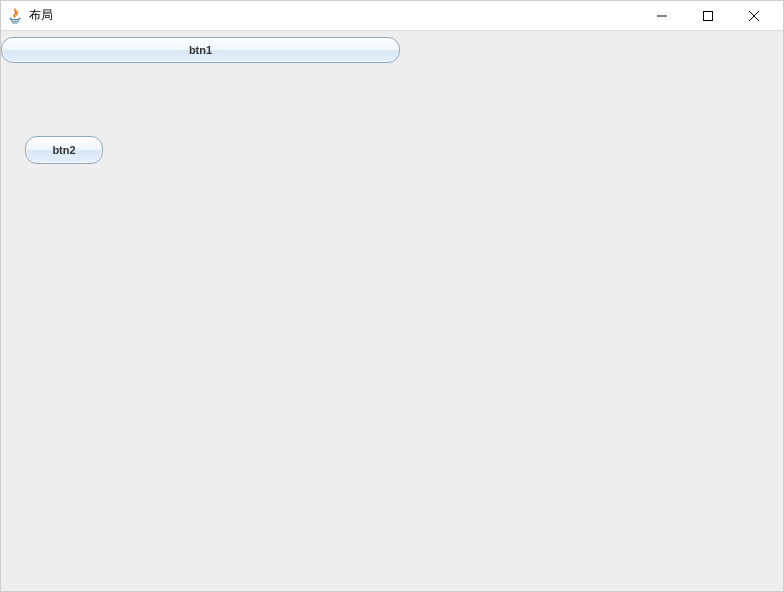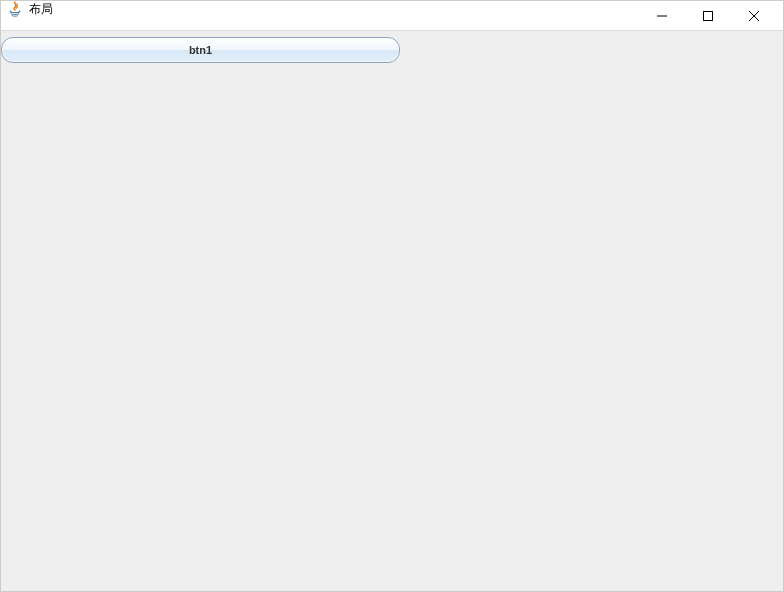--- a/index.html
+++ b/index.html
@@ -21,20 +21,21 @@
       border: 1px solid #cccccc;
       background: #ffffff;
       display: flex;
       flex-direction: column;
     }
     .titlebar {
       height: 30px;
       background: #ffffff;
       border-bottom: 1px solid #dddddd;
       display: flex;
+      align-items: center;
       padding: 0 6px;
       user-select: none;
     }
     .titlebar-icon {
       width: 16px;
       height: 16px;
       margin-right: 6px;
       display: flex;
       align-items: center;
       justify-content: center;
@@ -124,14 +125,15 @@
       <button class="titlebar-btn close-btn">
         <svg width="10" height="10" viewBox="0 0 10 10">
           <line x1="0" y1="0" x2="10" y2="10" stroke="#000000" stroke-width="1"></line>
           <line x1="10" y1="0" x2="0" y2="10" stroke="#000000" stroke-width="1"></line>
         </svg>
       </button>
     </div>
   </div>
   <div class="client-area">
     <button class="swing-button btn1">btn1</button>
+    <button class="swing-button btn2">btn2</button>
   </div>
 </div>
 
 </body></html>

